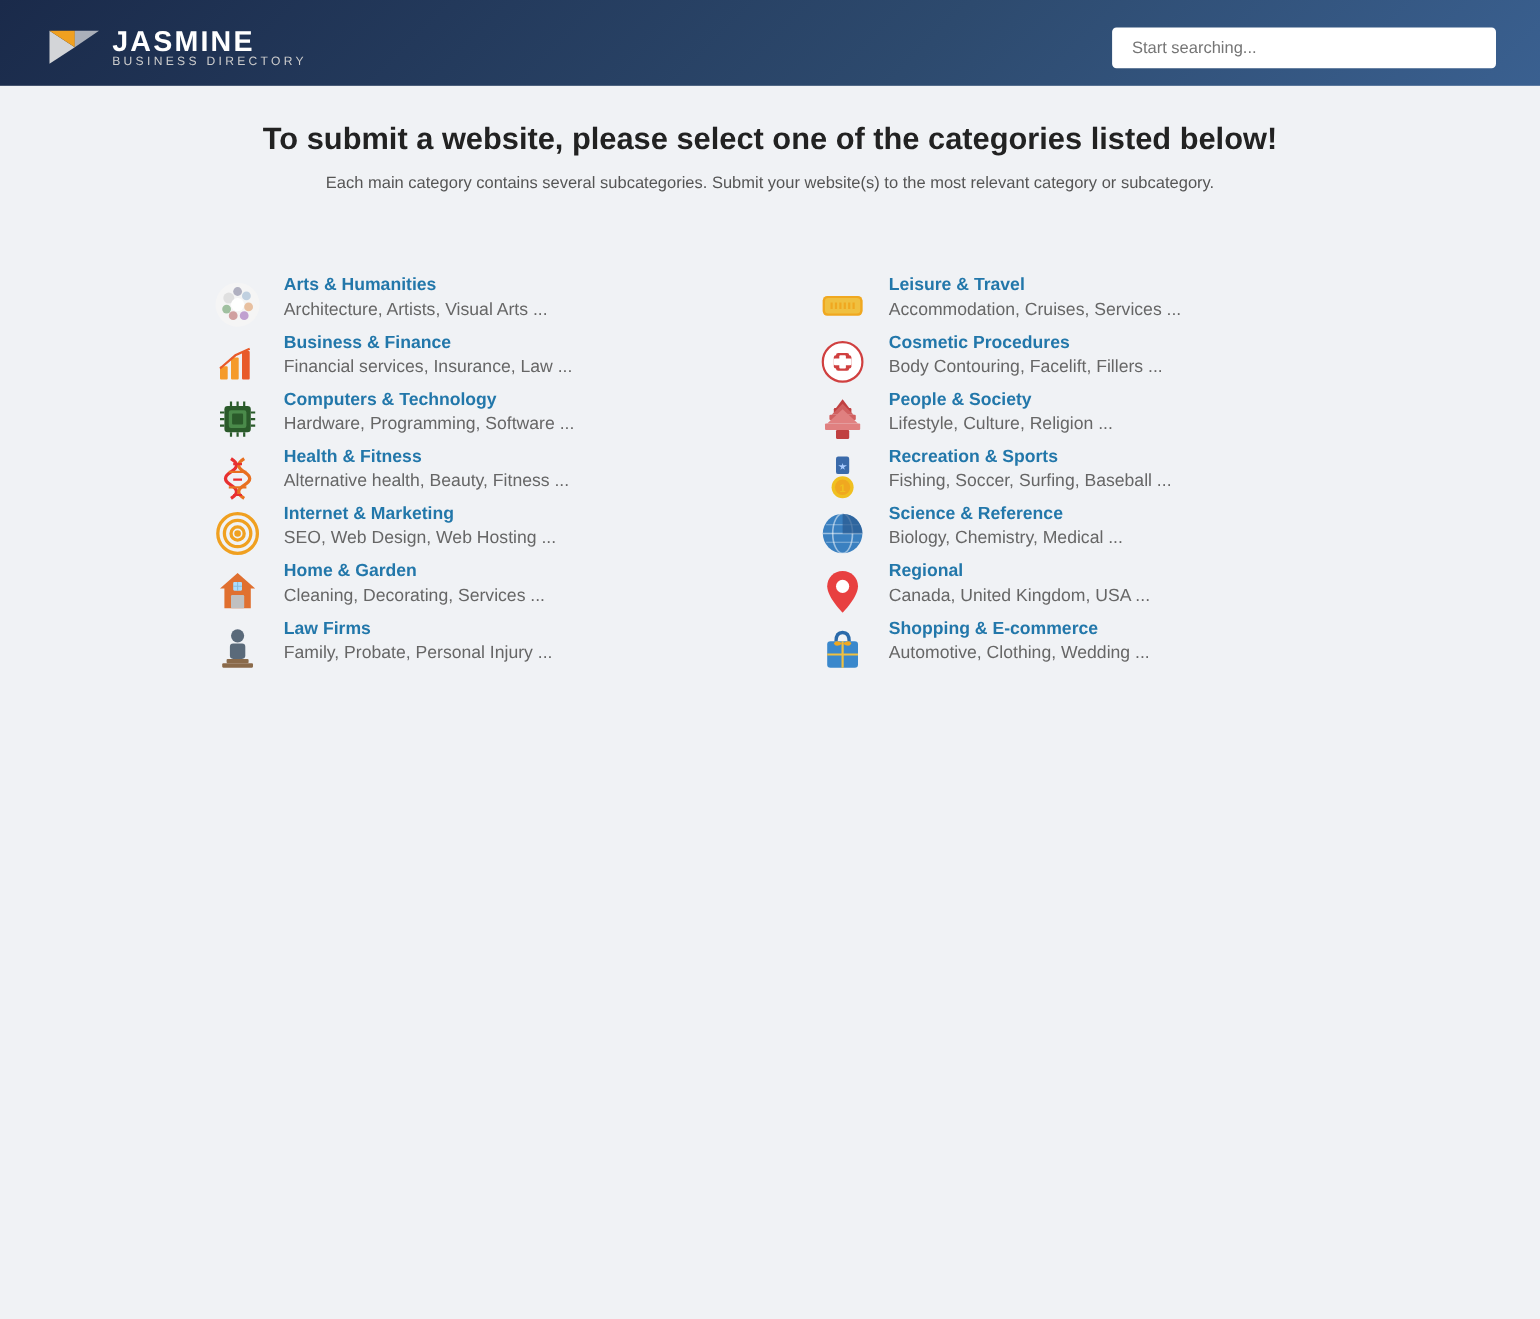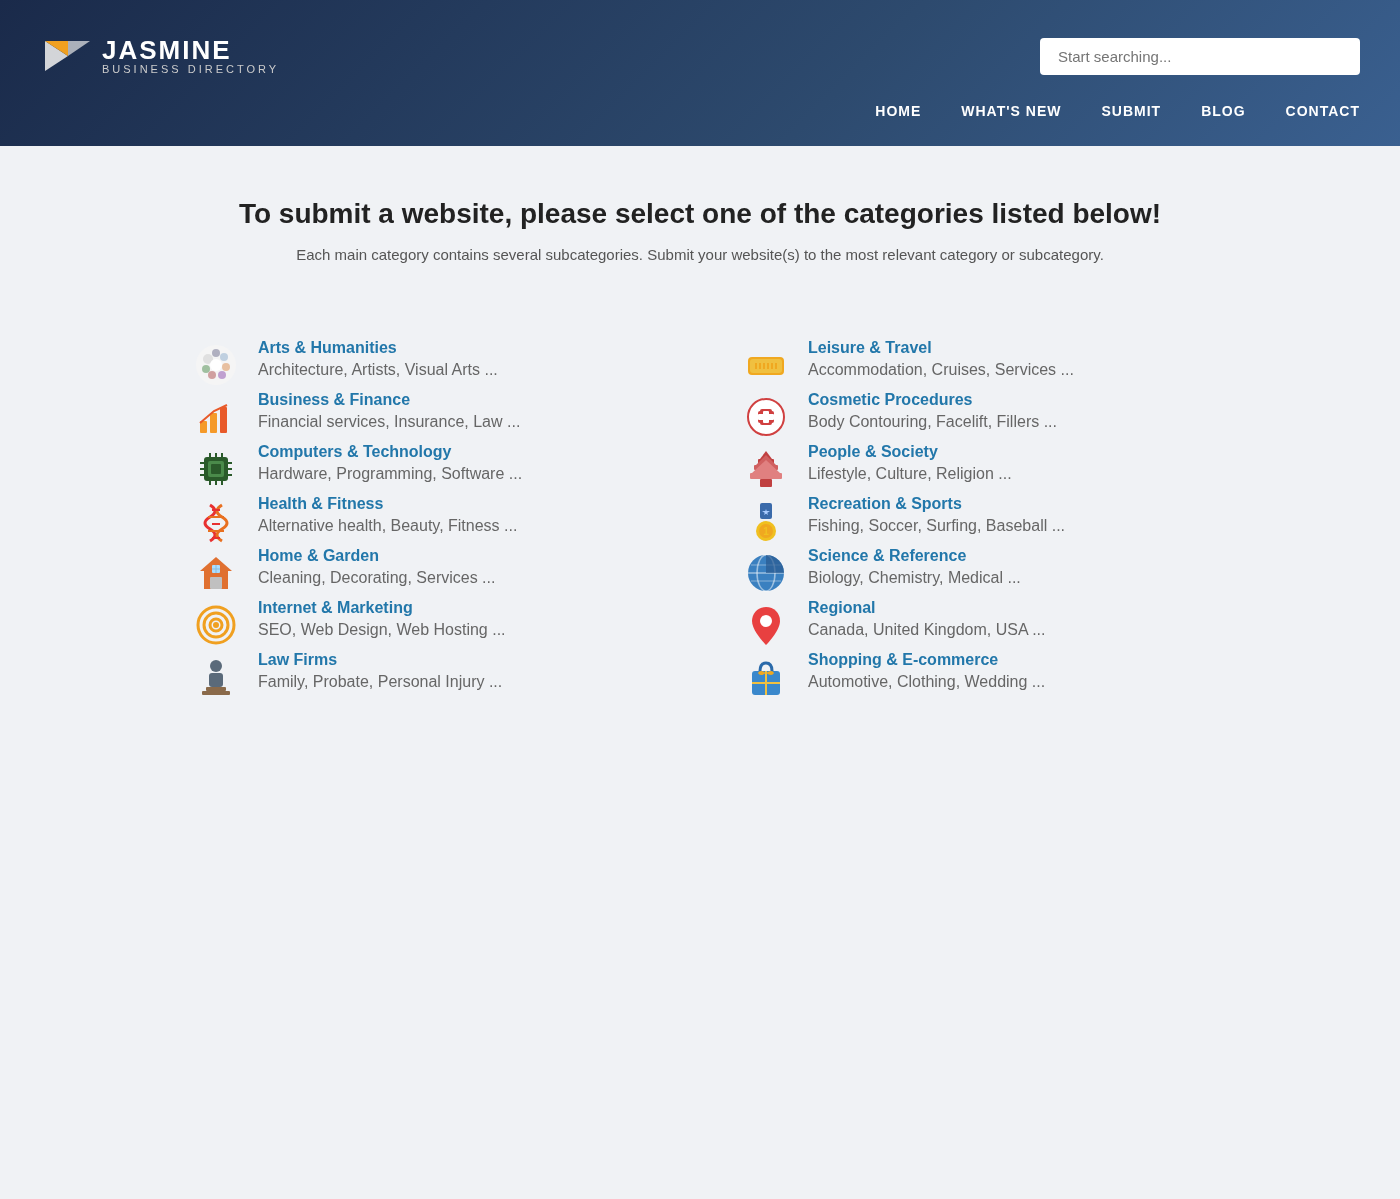--- a/index.html
+++ b/index.html
@@ -1,21 +1,21 @@
 <!DOCTYPE html>
 <html><head>
   <meta charset="utf-8">
   <style>
     * { margin: 0; padding: 0; box-sizing: border-box; }
     body { font-family: 'Segoe UI', Arial, sans-serif; background: #f0f2f5; }
 
     
     .header {
       background: linear-gradient(135deg, #1a2a4a 0%, #2d4a6e 60%, #3a6090 100%);
-      padding: 13px 40px;
+      padding: 0 40px;
     }
     .header-top {
       display: flex;
       align-items: center;
       justify-content: space-between;
       padding: 18px 0 10px 0;
     }
     .logo-area {
       display: flex;
       align-items: center;
@@ -41,21 +41,21 @@
       color: #ccc;
       font-weight: 400;
     }
     .search-box {
       background: white;
       border: none;
       border-radius: 4px;
       padding: 10px 18px;
       font-size: 15px;
       color: #999;
-      width: 320px;
+      width: 349px;
       outline: none;
     }
     .nav-bar {
       display: flex;
       justify-content: flex-end;
       align-items: center;
       padding: 12px 0 14px 0;
       gap: 40px;
     }
     .nav-item {
@@ -64,21 +64,21 @@
       font-weight: 600;
       letter-spacing: 1px;
       cursor: pointer;
       text-decoration: none;
     }
 
     
     .main {
       max-width: 1100px;
       margin: 0 auto;
-      padding: 52px 40px 60px 40px;
+      padding: 32px 40px 60px 40px;
     }
     .page-heading {
       font-size: 28px;
       font-weight: 800;
       color: #222;
       text-align: center;
       margin-bottom: 16px;
     }
     .page-subtext {
       font-size: 15px;
@@ -139,27 +139,20 @@
         <polygon points="5,10 28,10 28,25" fill="#f0a020"></polygon>
         <polygon points="28,10 50,10 28,25" fill="#e8e8e8" opacity="0.7"></polygon>
       </svg>
       <div class="logo-text">
         <div class="brand">JASMINE</div>
         <div class="sub">BUSINESS DIRECTORY</div>
       </div>
     </div>
     <input class="search-box" type="text" placeholder="Start searching..." style="">
   </div>
-  <nav class="nav-bar">
-    <a class="nav-item">HOME</a>
-    <a class="nav-item">WHAT'S NEW</a>
-    <a class="nav-item">SUBMIT</a>
-    <a class="nav-item">BLOG</a>
-    <a class="nav-item">CONTACT</a>
-  </nav>
 </header>
 
 <main class="main">
   <h1 class="page-heading">To submit a website, please select one of the categories listed below!</h1>
   <p class="page-subtext">Each main category contains several subcategories. Submit your website(s) to the most relevant category or subcategory.</p>
 
   <div class="categories-grid">
 
     <div class="categories-col-left">
 
@@ -238,45 +231,45 @@
         </div>
         <div class="category-info">
           <div class="category-title">Health &amp; Fitness</div>
           <div class="category-desc">Alternative health, Beauty, Fitness ...</div>
         </div>
       </div>
 
       <div class="category-item">
         <div class="category-icon">
           <svg viewBox="0 0 48 48" class="icon-svg">
+            <circle cx="24" cy="24" r="18" fill="none" stroke="#f0a020" stroke-width="3"></circle>
+            <circle cx="24" cy="24" r="12" fill="none" stroke="#f0a020" stroke-width="3"></circle>
+            <circle cx="24" cy="24" r="6" fill="none" stroke="#f0a020" stroke-width="3"></circle>
+            <circle cx="24" cy="24" r="3" fill="#f0a020"></circle>
+          </svg>
+        </div>
+        <div class="category-info">
+          <div class="category-title">Internet &amp; Marketing</div>
+          <div class="category-desc">SEO, Web Design, Web Hosting ...</div>
+        </div>
+      </div>
+
+      <div class="category-item">
+        <div class="category-icon">
+          <svg viewBox="0 0 48 48" class="icon-svg">
             <polygon points="24,8 40,22 36,22 36,40 12,40 12,22 8,22" fill="#e07030"></polygon>
             <rect x="18" y="28" width="12" height="12" rx="1" fill="#c0c0c0"></rect>
             <rect x="20" y="16" width="8" height="8" rx="1" fill="#aaddff"></rect>
             <line x1="24" y1="16" x2="24" y2="24" stroke="#88bbdd" stroke-width="1"></line>
             <line x1="20" y1="20" x2="28" y2="20" stroke="#88bbdd" stroke-width="1"></line>
           </svg>
         </div>
         <div class="category-info">
           <div class="category-title">Home &amp; Garden</div>
           <div class="category-desc">Cleaning, Decorating, Services ...</div>
-        </div>
-      </div>
-
-      <div class="category-item">
-        <div class="category-icon">
-          <svg viewBox="0 0 48 48" class="icon-svg">
-            <circle cx="24" cy="24" r="18" fill="none" stroke="#f0a020" stroke-width="3"></circle>
-            <circle cx="24" cy="24" r="12" fill="none" stroke="#f0a020" stroke-width="3"></circle>
-            <circle cx="24" cy="24" r="6" fill="none" stroke="#f0a020" stroke-width="3"></circle>
-            <circle cx="24" cy="24" r="3" fill="#f0a020"></circle>
-          </svg>
-        </div>
-        <div class="category-info">
-          <div class="category-title">Internet &amp; Marketing</div>
-          <div class="category-desc">SEO, Web Design, Web Hosting ...</div>
         </div>
       </div>
 
       <div class="category-item">
         <div class="category-icon">
           <svg viewBox="0 0 48 48" class="icon-svg">
 
             <circle cx="24" cy="13" r="6" fill="#5a6a7a"></circle>
             <rect x="17" y="20" width="14" height="14" rx="3" fill="#5a6a7a"></rect>
 

